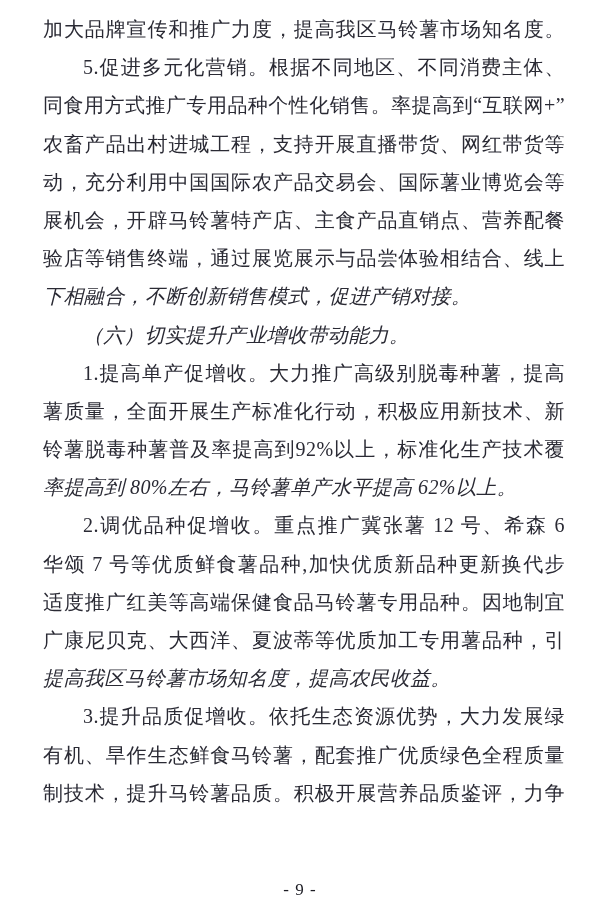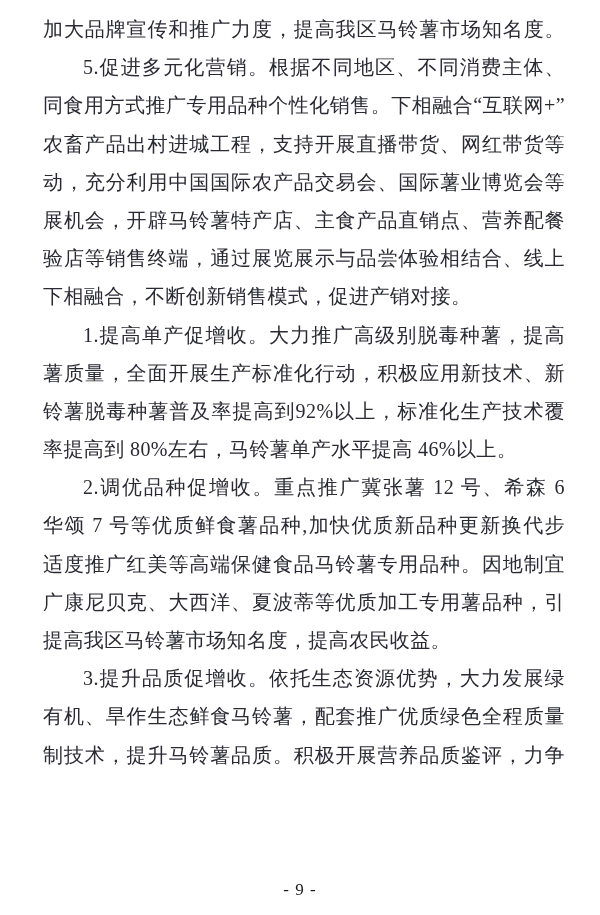--- a/index.html
+++ b/index.html
@@ -24,20 +24,21 @@
   p.para { margin: 0; padding: 0; }
   .line {
     display: block;
     text-align: justify;
     text-align-last: justify;
     overflow: hidden;
     height: 38.2px;
   }
   .line.end {
     text-align-last: left;
+    font-style: italic;
   }
   .line.indent {
     text-indent: 2em;
   }
   .footer {
     position: absolute;
     left: 0;
     right: 0;
     top: 880px;
     text-align: center;
@@ -51,34 +52,37 @@
 
 <div class="page">
   <div class="content">
 
     <p class="para">
       <span class="line">加大品牌宣传和推广力度，提高我区马铃薯市场知名度。</span>
     </p>
 
     <p class="para">
       <span class="line indent">5.促进多元化营销。根据不同地区、不同消费主体、不</span>
-      <span class="line">同食用方式推广专用品种个性化销售。下相融合“互联网+”</span>
+      <span class="line">同食用方式推广专用品种个性化销售。率提高到“互联网+”</span>
       <span class="line">农畜产品出村进城工程，支持开展直播带货、网红带货等活</span>
       <span class="line">动，充分利用中国国际农产品交易会、国际薯业博览会等会</span>
       <span class="line">展机会，开辟马铃薯特产店、主食产品直销点、营养配餐体</span>
       <span class="line">验店等销售终端，通过展览展示与品尝体验相结合、线上线</span>
       <span class="line end">下相融合，不断创新销售模式，促进产销对接。</span>
     </p>
 
+    <p class="para">
+      <span class="line indent end">（六）切实提升产业增收带动能力。</span>
+    </p>
 
     <p class="para">
       <span class="line indent">1.提高单产促增收。大力推广高级别脱毒种薯，提高种</span>
       <span class="line">薯质量，全面开展生产标准化行动，积极应用新技术、新产</span>
       <span class="line">铃薯脱毒种薯普及率提高到92%以上，标准化生产技术覆盖</span>
-      <span class="line end">率提高到 80%左右，马铃薯单产水平提高 46%以上。</span>
+      <span class="line end">率提高到 80%左右，马铃薯单产水平提高 62%以上。</span>
     </p>
 
     <p class="para">
       <span class="line indent">2.调优品种促增收。重点推广冀张薯 12 号、希森 6 号、</span>
       <span class="line">华颂 7 号等优质鲜食薯品种,加快优质新品种更新换代步伐。</span>
       <span class="line">适度推广红美等高端保健食品马铃薯专用品种。因地制宜推</span>
       <span class="line">广康尼贝克、大西洋、夏波蒂等优质加工专用薯品种，引导</span>
       <span class="line end">提高我区马铃薯市场知名度，提高农民收益。</span>
     </p>
 

